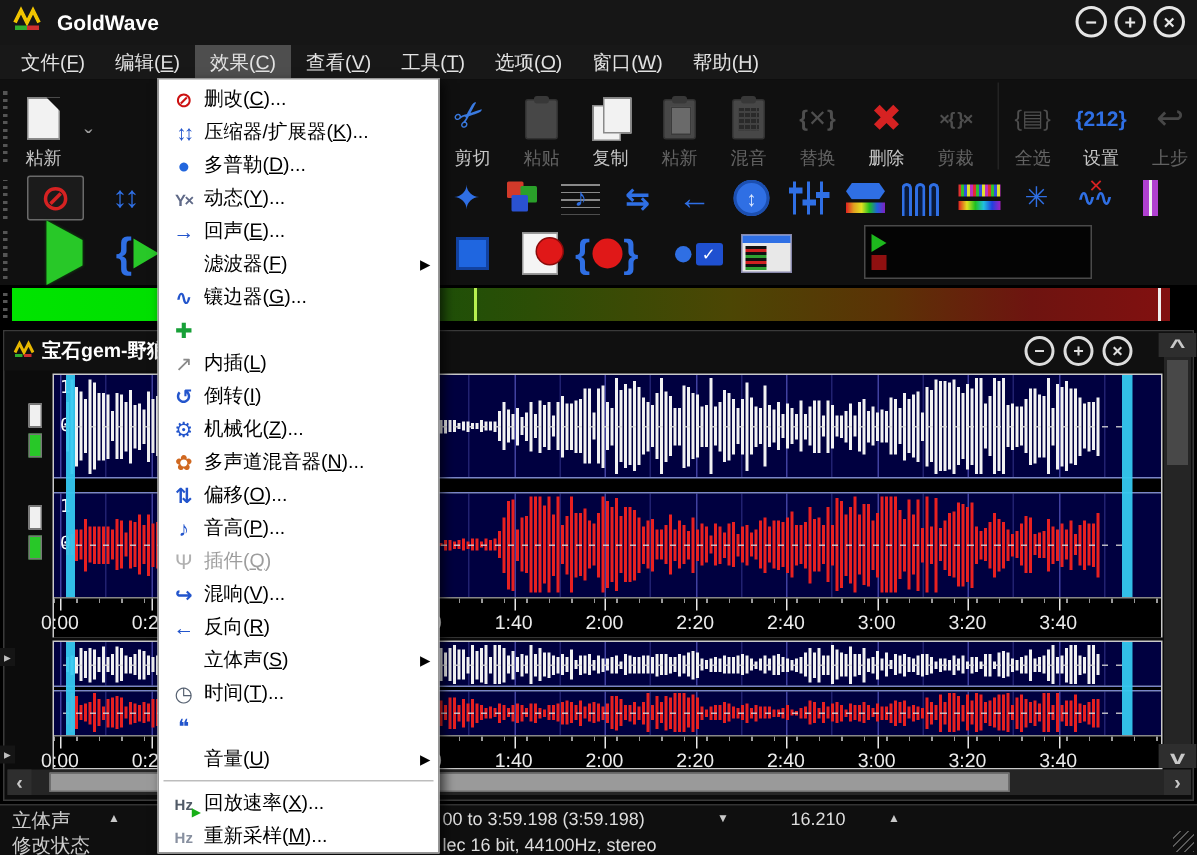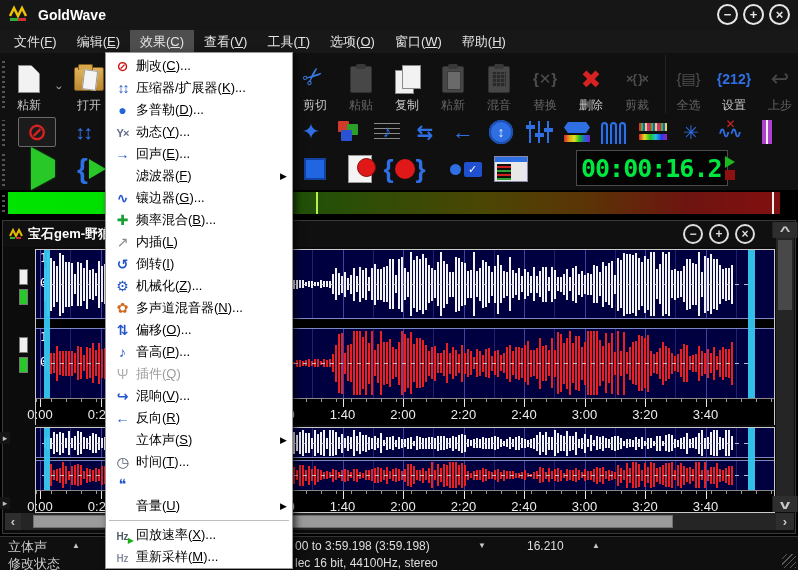--- a/index.html
+++ b/index.html
@@ -190,26 +190,20 @@
     <div class="tb-group" id="tb-file" style="left:6px">
         <div class="tb-btn">
           <span class="iconbox">
             <i class="ico-doc"></i>
           </span>
           <span class="tb-label">粘新</span>
         </div>
         <div class="tb-btn" style="width: 14px;">
           <span class="iconbox" style="color: rgb(154, 154, 154); font-size: 16px;">ˇ</span>
         </div>
-        <div class="tb-btn">
-          <span class="iconbox">
-            <i class="ico-folder"></i>
-          </span>
-          <span class="tb-label">打开</span>
-        </div>
       </div>
     <div class="tb-group" id="tb-edit" style="left:292px">
         <div class="tb-btn">
           <span class="iconbox" style="color: rgb(58, 122, 224); font-size: 24px; display: inline-block; transform: rotate(-40deg);">✂</span>
           <span class="tb-label">剪切</span>
         </div>
         <div class="tb-btn disabled">
           <span class="iconbox">
             <i class="ico-clip"></i>
           </span>
@@ -379,21 +373,20 @@
             </i>
           </span>
         </div>
         <div class="ctrl-cell">
           <span>
             <i class="ico-ctrlwin"></i>
           </span>
         </div>
       </div>
     <div class="lcd">
-      <span class="lcd-time">00:00:16.2</span>
       <span class="lcd-mini">
           <i class="lcd-play"></i>
           <i class="lcd-stop"></i>
         </span>
     </div>
   </div>
 
   <div class="grip" style="top:58px;height:50px"></div>
   <div class="grip" style="top:120px;height:26px"></div>
   <div class="grip" style="top:152px;height:34px"></div>
@@ -1563,21 +1556,20 @@
         <span class="mi-icon"></span>
         <span class="mi-label">滤波器(<u>F</u>)</span>
         <span class="mi-arrow">▶</span>
       </div>
       <div class="menu-item">
         <span class="mi-icon"><span style="color:#2355cc;font-weight:bold">∿</span></span>
         <span class="mi-label">镶边器(<u>G</u>)...</span>
       </div>
       <div class="menu-item">
         <span class="mi-icon"><span style="color:#18a038;font-weight:bold">✚</span></span>
-        <span class="mi-label">频率混合(<u>B</u>)...</span>
       </div>
       <div class="menu-item">
         <span class="mi-icon"><span style="color:#8a8a8a">↗</span></span>
         <span class="mi-label">内插(<u>L</u>)</span>
       </div>
       <div class="menu-item">
         <span class="mi-icon"><span style="color:#2355cc;font-weight:bold">↺</span></span>
         <span class="mi-label">倒转(<u>I</u>)</span>
       </div>
       <div class="menu-item">

